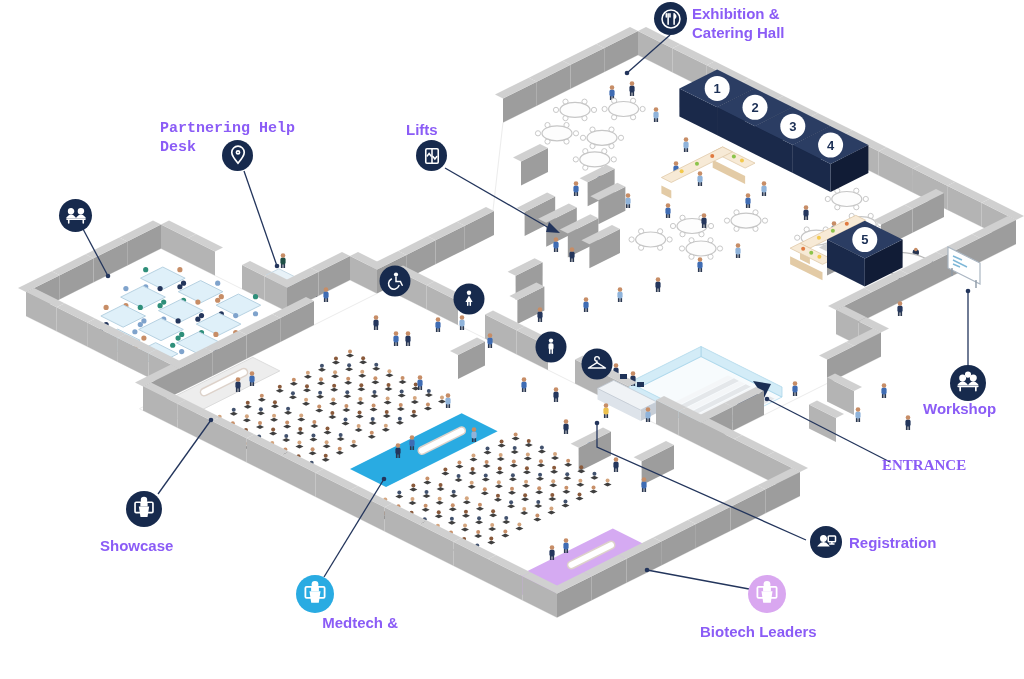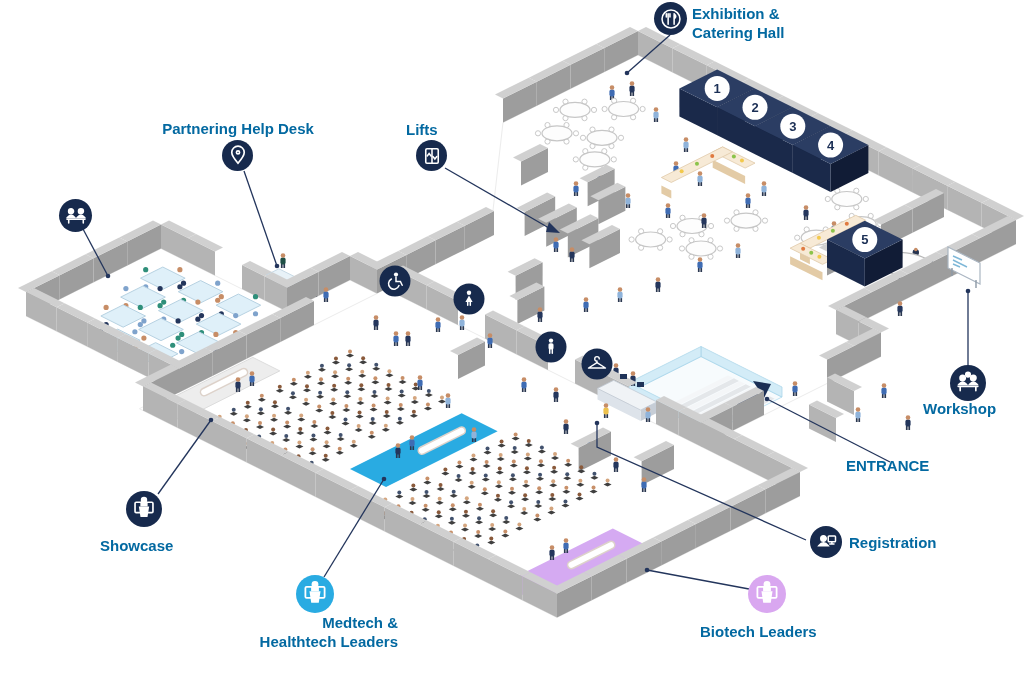--- a/index.html
+++ b/index.html
@@ -1,19 +1,19 @@
 <!DOCTYPE html>
 <html><head>
 <meta charset="utf-8">
 <style>
   html,body{margin:0;padding:0;background:#ffffff;}
   #stage{position:relative;width:1024px;height:679px;background:#ffffff;overflow:hidden;
          font-family:"Liberation Sans",sans-serif;}
   #map{position:absolute;left:0;top:0;}
-  .lbl{position:absolute;font-weight:700;font-size:15px;color:#0369a1;line-height:19px;}
+  .lbl{position:absolute;font-weight:700;font-size:15px;color:#8b5cf6;line-height:19px;}
   .lbl sup{font-size:9px;}
   .badge{position:absolute;border-radius:50%;display:flex;align-items:center;justify-content:center;}
   .badge svg{display:block;}
   .navy{background:#172a4d;}
   .blue{background:#29abe2;}
   .purple{background:#d9a7f0;}
   .brand{font-size:20px;}
 </style>
 </head>
 <body>
@@ -1961,24 +1961,23 @@
         <circle cx="0" cy="-6.4" r="1.7" fill="#fff"></circle>
       <path d="M-2,-4.4 q2,-1.8 4,0 v2 h-4 Z" fill="#fff"></path>
         <path d="M-3,-1.2 h6 l-1,6.4 h-4 Z" fill="#fff"></path>
     </svg>
   </div>
 
   <div class="lbl" style="left:692px;top:4px;">
     <div>Exhibition &amp;</div>
     <div>Catering Hall</div>
   </div>
-  <div class="lbl" style="left:160px;top:119px;width:156px;text-align:center;">Partnering Help Desk</div>
+  <div class="lbl" style="left:160px;top:119px;width:156px;font-family:Liberation Mono, monospace;">Partnering Help Desk</div>
   <div class="lbl" style="left:406px;top:120px;">Lifts</div>
   <div class="lbl" style="left:923px;top:399px;width:92px;text-align:left;">Workshop</div>
-  <div class="lbl" style="left:846px;top:456px;">ENTRANCE</div>
+  <div class="lbl" style="left:882px;top:456px;font-family:Liberation Serif, serif;">ENTRANCE</div>
   <div class="lbl" style="left:849px;top:533px;">Registration</div>
   <div class="lbl" style="left:100px;top:536px;width:88px;">Showcase</div>
   <div class="lbl" style="left:243px;top:613px;width:155px;text-align:right;">
     <div>Medtech &amp;</div>
-    <div>Healthtech Leaders</div>
   </div>
   <div class="lbl" style="left:700px;top:622px;width:135px;text-align:left;">Biotech Leaders</div>
 </div>
 
 </body></html>

